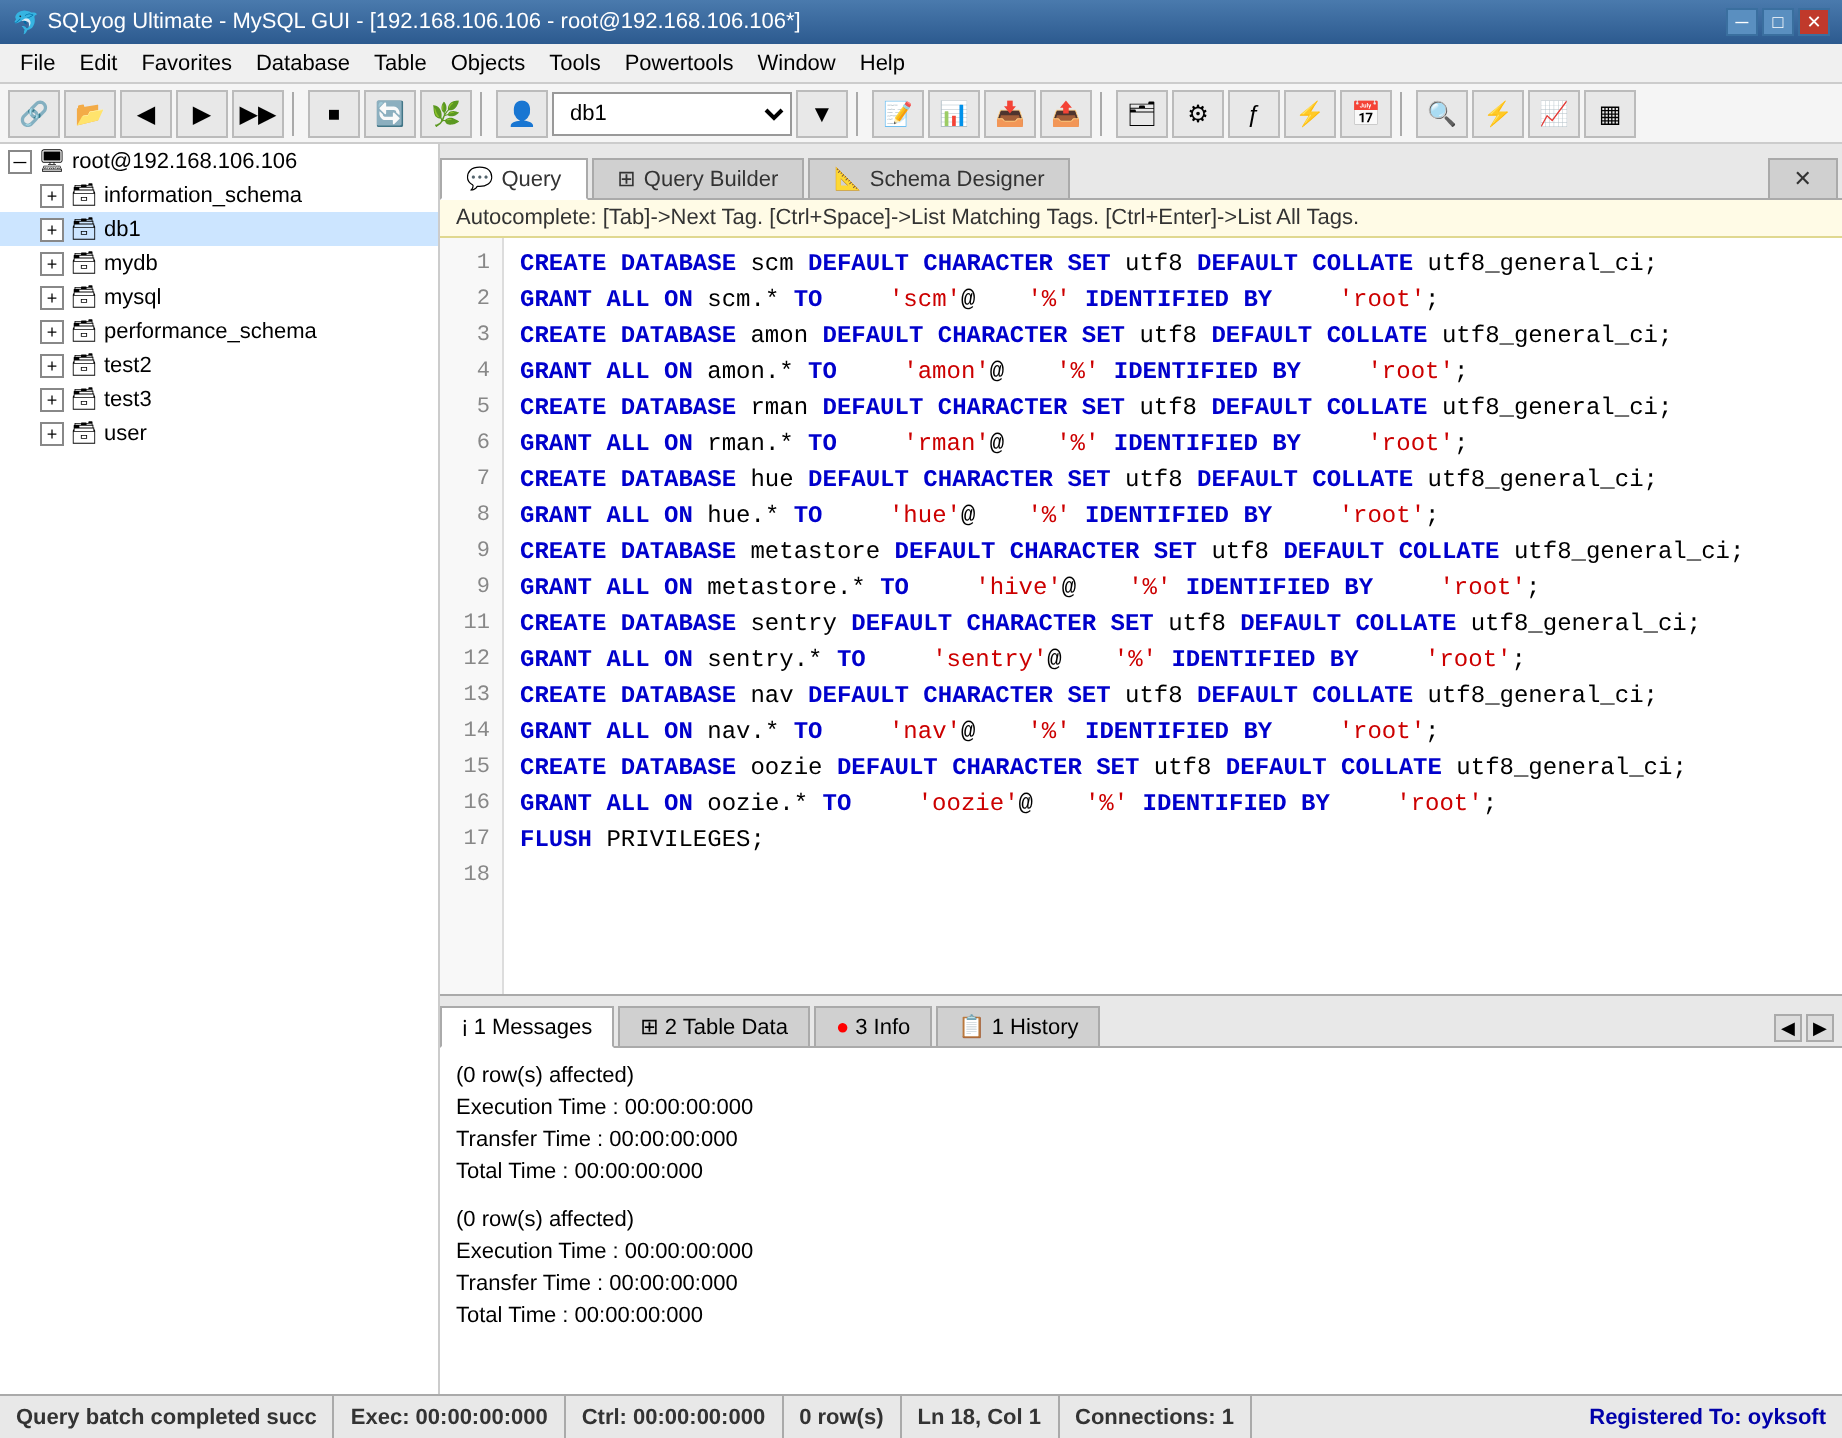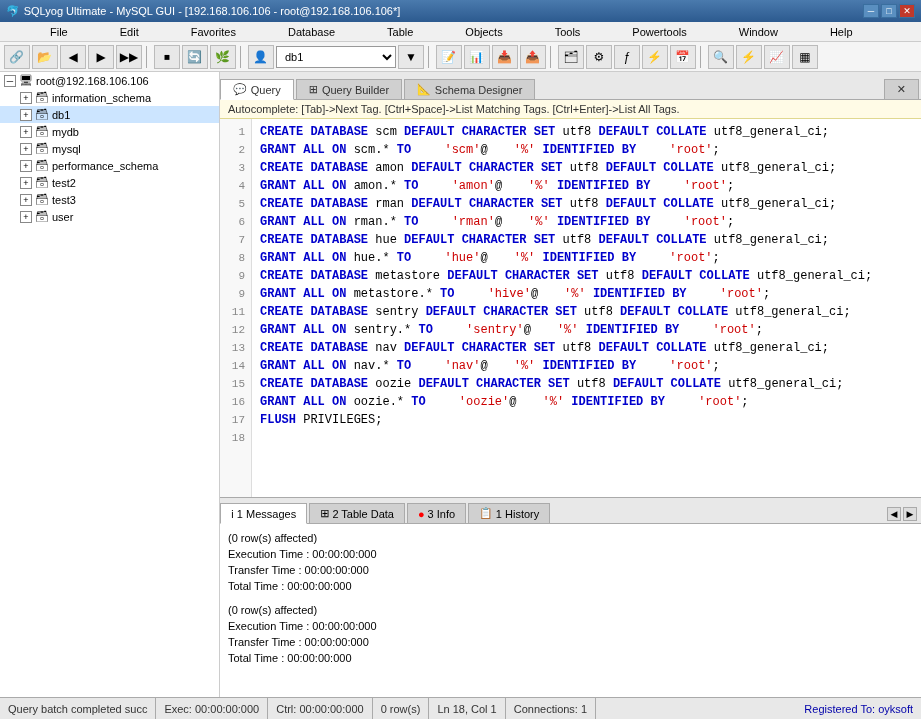--- a/index.html
+++ b/index.html
@@ -6,21 +6,21 @@
     body { font-family: 'Segoe UI', Tahoma, sans-serif; font-size: 12px; background: #f0f0f0; width: 921px; height: 719px; overflow: hidden; }
 
     
     #title-bar { background: linear-gradient(to bottom, #4a7aad, #2c5a8f); color: white; height: 22px; display: flex; align-items: center; padding: 0 6px; justify-content: space-between; }
     #title-bar .title { font-size: 11px; flex: 1; display: flex; align-items: center; gap: 4px; }
     #title-bar .window-controls { display: flex; gap: 2px; }
     #title-bar .win-btn { width: 16px; height: 14px; background: #5a8fc0; border: 1px solid #3a6f9f; color: white; font-size: 9px; display: flex; align-items: center; justify-content: center; cursor: pointer; }
 
     
     #menu-bar { background: #f0f0f0; height: 20px; display: flex; align-items: center; padding: 0 4px; border-bottom: 1px solid #ccc; }
-    #menu-bar .menu-item { padding: 1px 6px; font-size: 11px; cursor: pointer; margin-left: 40px; }
+    #menu-bar .menu-item { padding: 1px 6px; font-size: 11px; cursor: pointer; }
 
     
     #toolbar { background: #f5f5f5; height: 30px; display: flex; align-items: center; padding: 0 4px; border-bottom: 1px solid #ccc; gap: 2px; }
     .tb-btn { width: 26px; height: 24px; background: #e8e8e8; border: 1px solid #bbb; display: flex; align-items: center; justify-content: center; cursor: pointer; font-size: 12px; }
     .tb-sep { width: 4px; height: 22px; border-left: 1px solid #aaa; margin: 0 2px; }
     .db-select { height: 22px; width: 120px; border: 1px solid #999; background: white; font-size: 11px; padding: 0 4px; }
 
     
     #main { display: flex; height: calc(719px - 22px - 20px - 30px - 22px); }
 
@@ -55,21 +55,21 @@
     .results-tab-bar { display: flex; align-items: flex-end; background: #e8e8e8; border-bottom: 1px solid #aaa; padding-top: 2px; height: 26px; justify-content: space-between; }
     .results-tabs { display: flex; }
     .res-tab { padding: 2px 10px; font-size: 11px; cursor: pointer; border: 1px solid #aaa; border-bottom: none; margin-right: 2px; background: #d0d0d0; display: flex; align-items: center; gap: 3px; }
     .res-tab.active { background: white; border-bottom: 1px solid white; margin-bottom: -1px; }
     .res-nav { display: flex; gap: 2px; padding: 2px 4px; }
     .res-nav-btn { width: 14px; height: 14px; background: #ddd; border: 1px solid #aaa; font-size: 9px; display: flex; align-items: center; justify-content: center; cursor: pointer; }
     .results-content { flex: 1; overflow: auto; padding: 6px 8px; font-family: Liberation Sans, sans-serif; font-size: 11px; background: white; }
 
     
     #status-bar { background: #e8e8e8; border-top: 1px solid #aaa; height: 22px; display: flex; align-items: center; font-size: 11px; color: #333; }
-    .status-item { padding: 0 8px; border-right: 1px solid #aaa; height: 100%; display: flex; align-items: center; }
+    .status-item { padding: 0 8px; border-right: 1px solid #aaa; height: 100%; display: flex; align-items: center; font-weight: bold; }
     .status-item:last-child { border-right: none; margin-left: auto; color: #0000aa; }
 
     
     ::-webkit-scrollbar { width: 14px; height: 14px; }
     ::-webkit-scrollbar-track { background: #f0f0f0; }
     ::-webkit-scrollbar-thumb { background: #b0b0b0; border: 1px solid #999; }
     ::-webkit-scrollbar-button { background: #d0d0d0; border: 1px solid #aaa; height: 14px; width: 14px; }
   </style>
 </head>
 <body>

